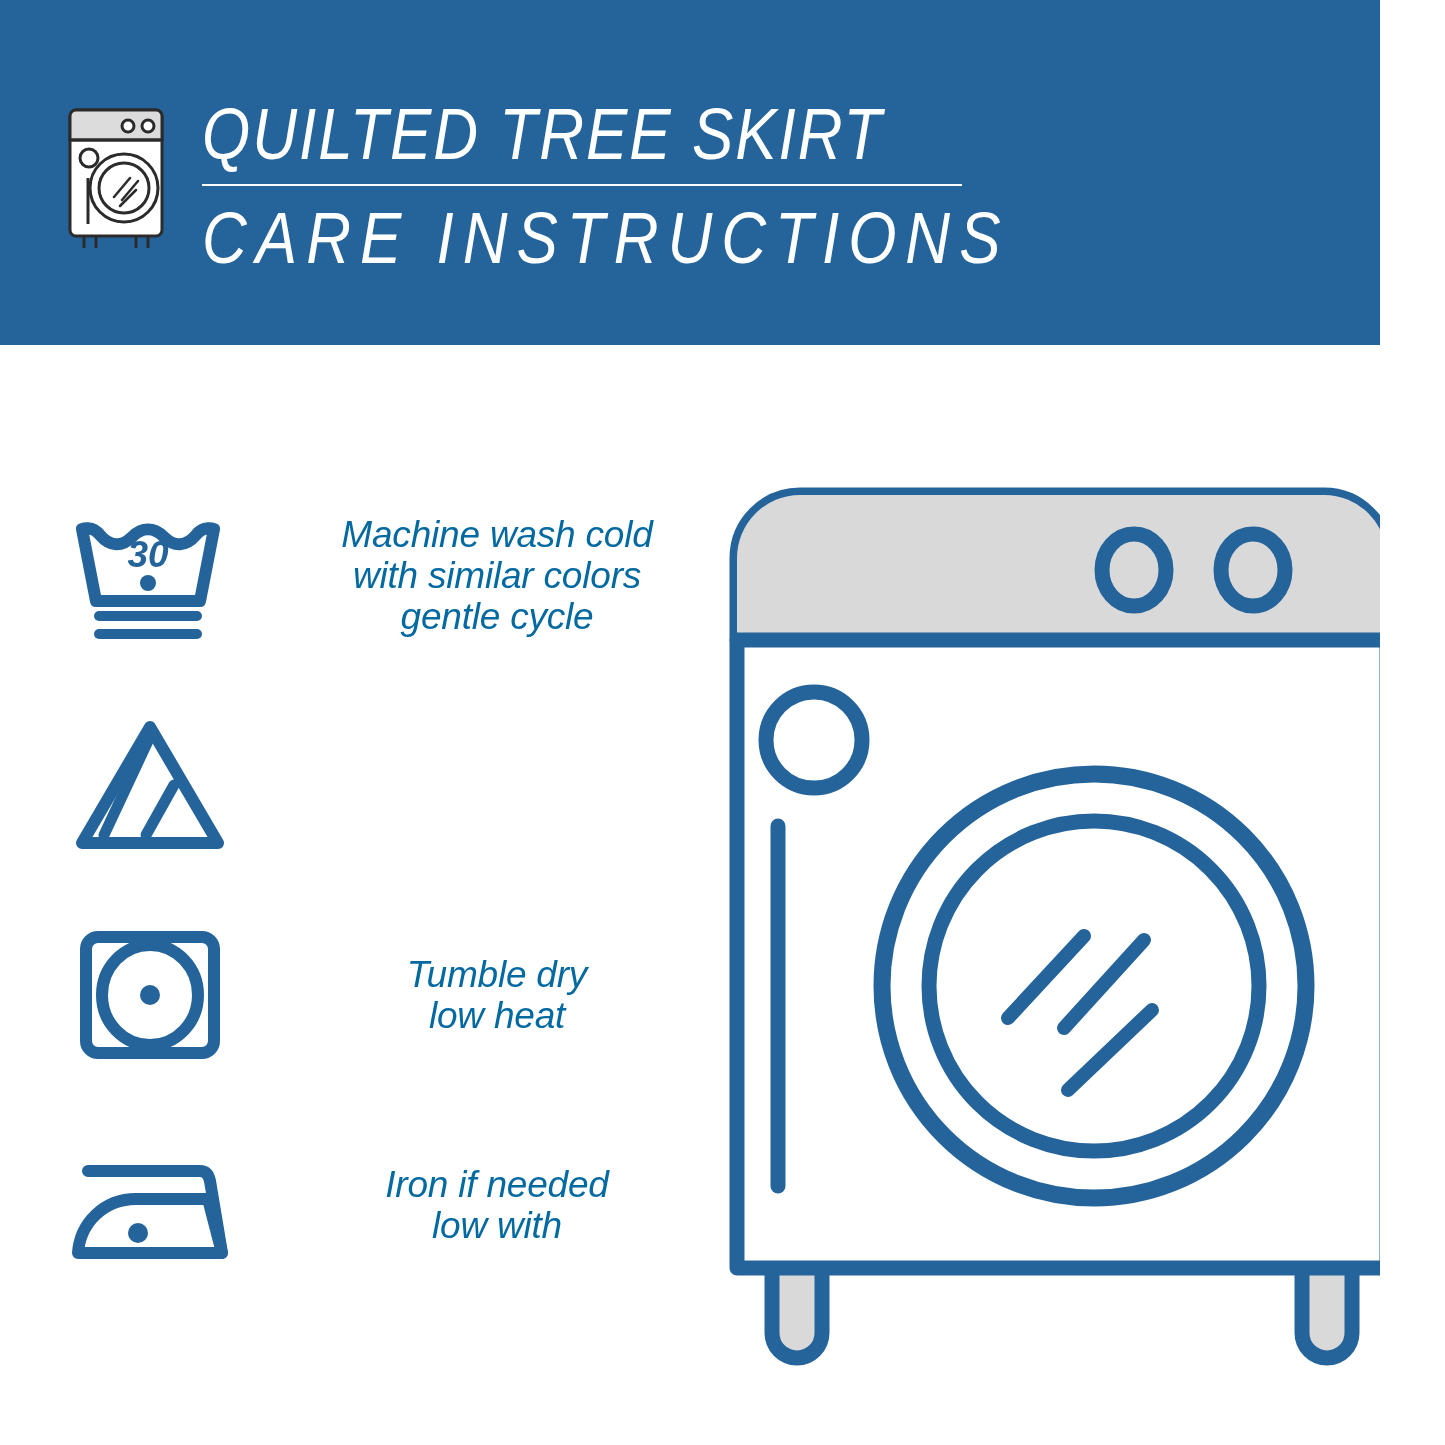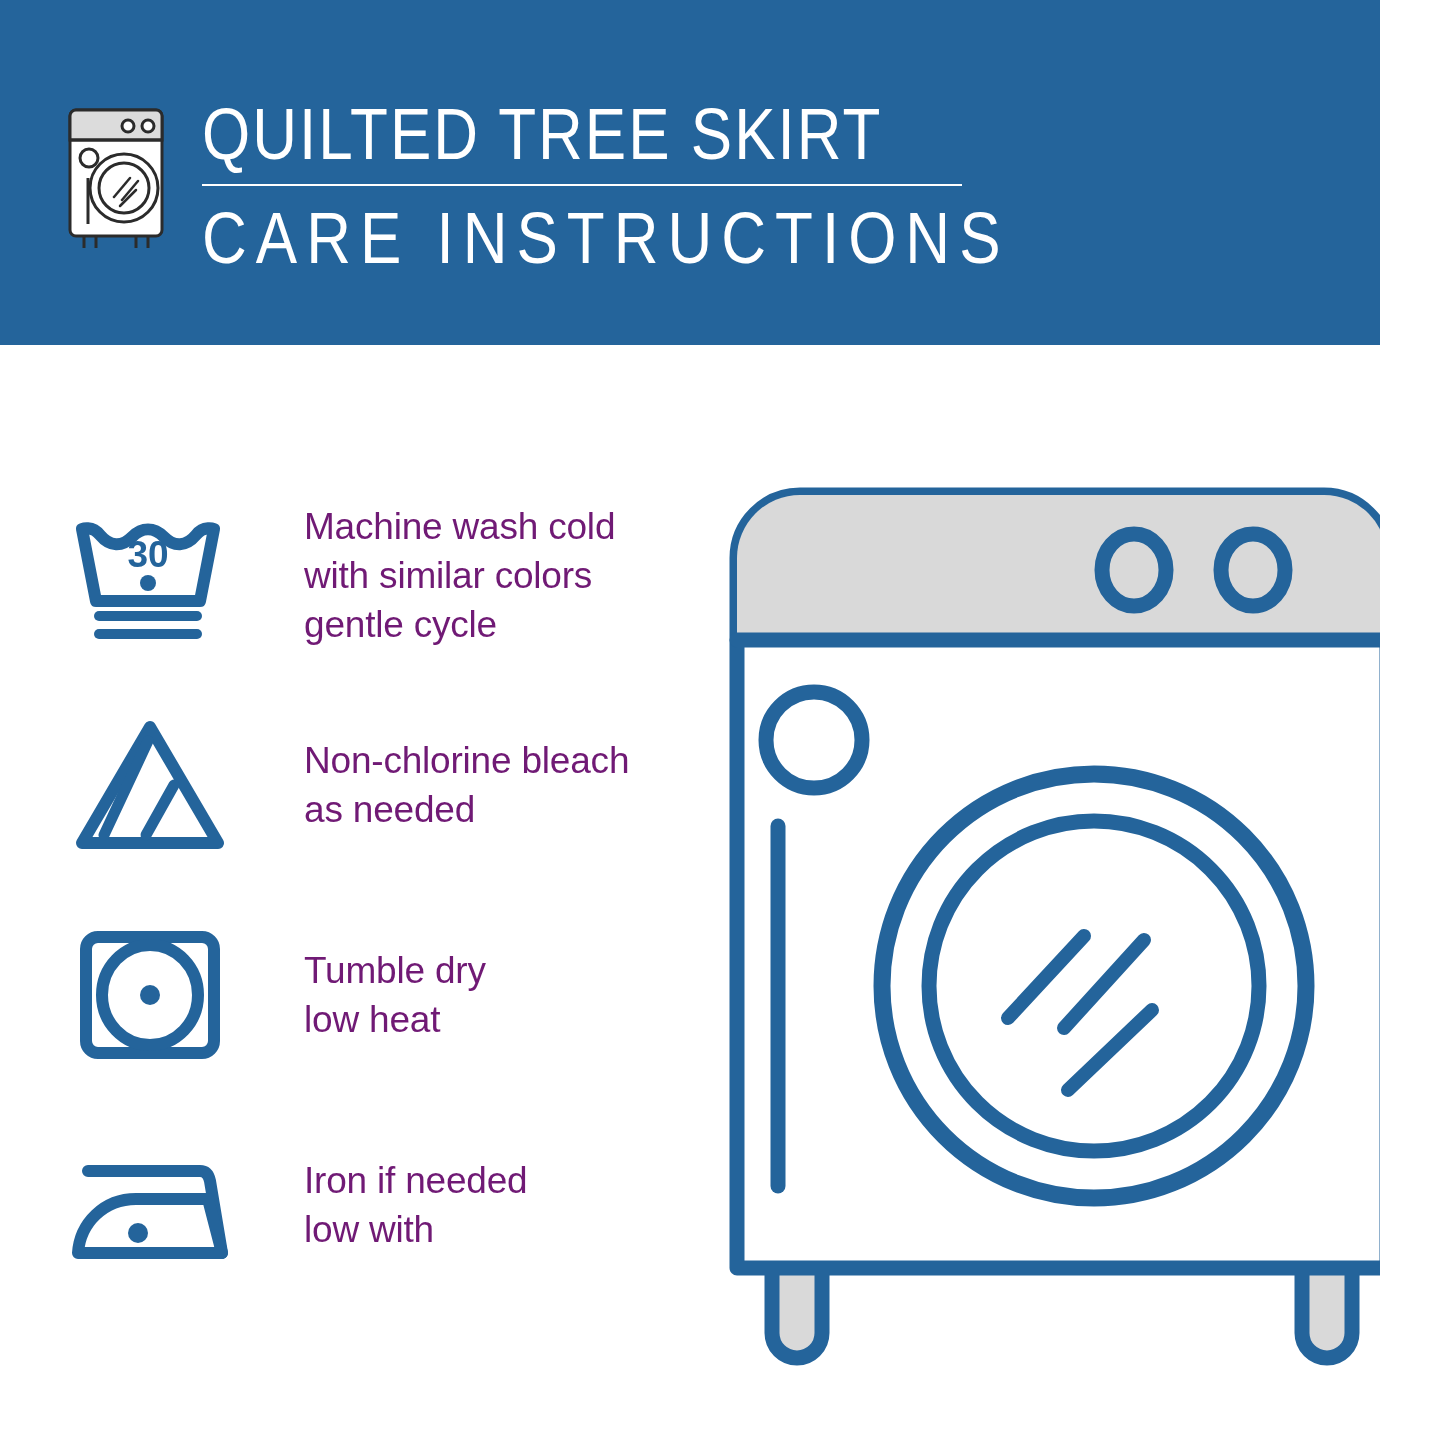--- a/index.html
+++ b/index.html
@@ -10,20 +10,21 @@
   }
   body {
     font-family: "Liberation Sans", sans-serif;
   }
   #page {
     position: relative;
     width: 1380px;
     height: 1445px;
     background: #ffffff;
     overflow: hidden;
+    font-style: italic;
   }
 
   
   .header-band {
     position: absolute;
     left: 0;
     top: 0;
     width: 1445px;
     height: 345px;
     background: #24649b;
@@ -95,24 +96,25 @@
     height: 160px;
     display: flex;
     align-items: center;
     justify-content: flex-start;
   }
   .care-label {
     flex: 1 1 auto;
     padding-left: 62px;
     font-family: "Liberation Sans", sans-serif;
     font-size: 37px;
-    line-height: 49px;
-    color: #701a75;
+    line-height: 41px;
+    color: #0369a1;
     white-space: pre-line;
     letter-spacing: -0.2px;
+    text-align: center;
   }
 
   
   .washer-wrap {
     position: absolute;
     left: 712px;
     top: 470px;
     width: 700px;
     height: 900px;
   }
@@ -193,22 +195,20 @@
     <div class="care-row">
       <div class="care-icon">
         <svg viewBox="0 0 160 160" width="160" height="160" aria-hidden="true">
 
           <path d="M80 22 L148 138 L12 138 Z" fill="none" stroke="#24649b" stroke-width="12" stroke-linejoin="round"></path>
 
           <line x1="78" y1="36" x2="34" y2="130" stroke="#24649b" stroke-width="11" stroke-linecap="round"></line>
           <line x1="104" y1="80" x2="76" y2="130" stroke="#24649b" stroke-width="11" stroke-linecap="round"></line>
         </svg>
       </div>
-      <div class="care-label">Non-chlorine bleach
-as needed</div>
     </div>
 
     <div class="care-row">
       <div class="care-icon">
         <svg viewBox="0 0 160 160" width="160" height="160" aria-hidden="true">
           <rect x="16" y="22" width="128" height="116" rx="12" ry="12" fill="none" stroke="#24649b" stroke-width="12"></rect>
           <ellipse cx="80" cy="80" rx="48" ry="50" fill="none" stroke="#24649b" stroke-width="12"></ellipse>
           <circle cx="80" cy="80" r="10" fill="#24649b"></circle>
         </svg>
       </div>

